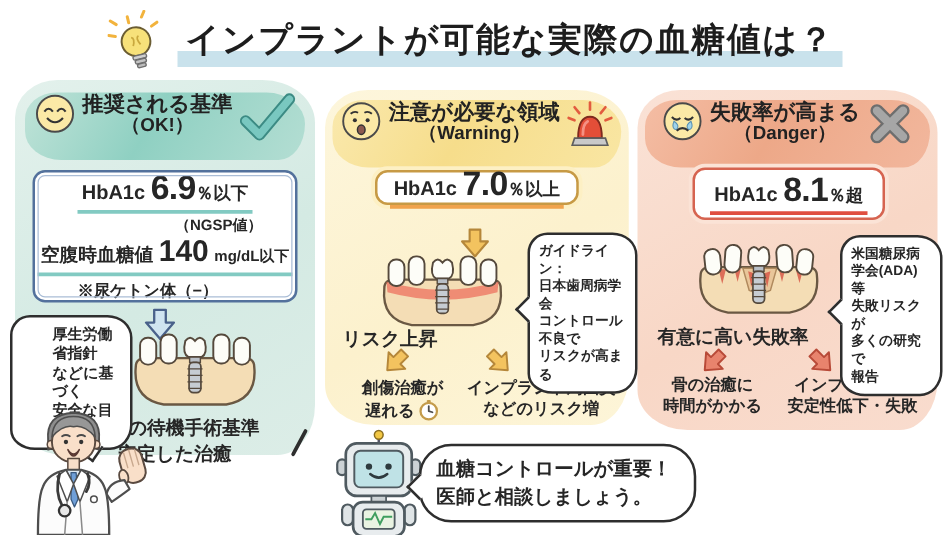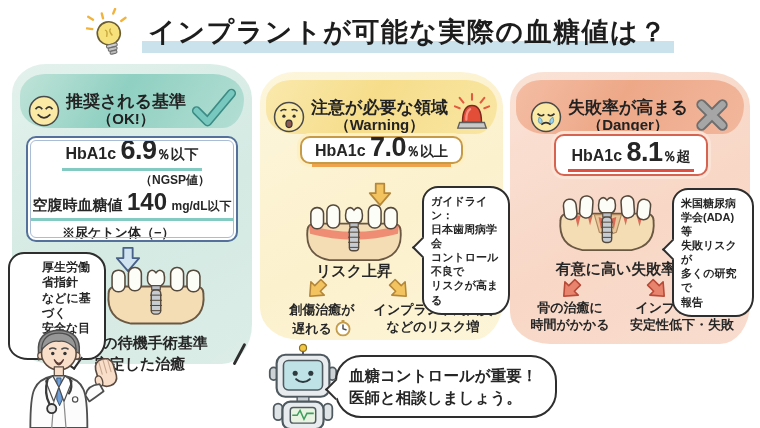--- a/index.html
+++ b/index.html
@@ -17,21 +17,21 @@
   
   .col { position:absolute; }
   .col-bg { position:absolute; inset:0; border-radius:34px 42px 30px 40px / 30px 34px 40px 32px; }
   .col-ok   { left:12px;  top:64px; width:240px; height:300px; }
   .col-warn { left:260px; top:72px; width:243px; height:268px; }
   .col-dang { left:510px; top:72px; width:240px; height:272px; }
   .col-ok   .col-bg { background:linear-gradient(150deg,#e3f1ec,#d4eae3 55%,#dcede7); }
   .col-warn .col-bg { background:linear-gradient(150deg,#fdf6dc,#fcf1cd 55%,#fdf5d8); }
   .col-dang .col-bg { background:linear-gradient(150deg,#fae2d6,#f8d7c6 55%,#f9dcce); }
 
-  .col-header { position:absolute; display:flex; align-items:flex-end; justify-content:center; gap:5px;
+  .col-header { position:absolute; display:flex; align-items:flex-start; justify-content:center; gap:5px;
                 border-radius:26px 32px 22px 30px / 22px 26px 30px 24px; }
   .col-ok   .col-header { left:8px; right:8px; top:10px; height:54px;
                 background:linear-gradient(120deg,#c0e3d8,#8fd0c2 45%,#b4ded3); }
   .col-warn .col-header { left:6px; right:6px; top:8px;  height:54px;
                 background:linear-gradient(120deg,#fae9ad,#f6dd8b 45%,#f9e6a3); }
   .col-dang .col-header { left:6px; right:6px; top:8px;  height:54px;
                 background:linear-gradient(120deg,#f4bda4,#eda888 45%,#f2b79d); }
   .h-lines { text-align:center; line-height:1.12; color:#222; }
   .h1 { font-size:17px; }
   .h2 { font-size:15px; }
@@ -67,21 +67,21 @@
   .bub-s { font-size:11px; }
   .bub-m { font-size:12px; }
   .tail-left::before { content:""; position:absolute; left:-9px; top:42%; width:13px; height:13px;
             background:#fff; border-left:2.5px solid #2e2e2e; border-bottom:2.5px solid #2e2e2e;
             transform:rotate(45deg); }
   .tail-down::before { content:""; position:absolute; bottom:-9px; left:58%; width:13px; height:13px;
             background:#fff; border-right:2.5px solid #2e2e2e; border-bottom:2.5px solid #2e2e2e;
             transform:rotate(35deg); }
 
   
-  .risk-label { position:absolute; font-size:15px; text-align:center; z-index:2; }
+  .risk-label { position:absolute; font-size:15px; text-align:left; z-index:2; }
   .outcome { position:absolute; font-size:13px; text-align:center; line-height:1.3; z-index:2; }
   .outcome .clock { vertical-align:-4px; margin-left:2px; }
   .result { position:absolute; font-size:15px; text-align:center; line-height:1.4; z-index:2; }
   .slash { position:absolute; width:2.5px; height:24px; background:#2e2e2e; border-radius:2px; }
   .slash-l { left:-16px; top:4px; transform:rotate(-28deg); }
   .slash-r { right:-16px; top:10px; transform:rotate(28deg); }
 
   
   .doctor { position:absolute; left:10px; top:326px; z-index:6; }
   .robot  { position:absolute; left:263px; top:343px; z-index:6; }

